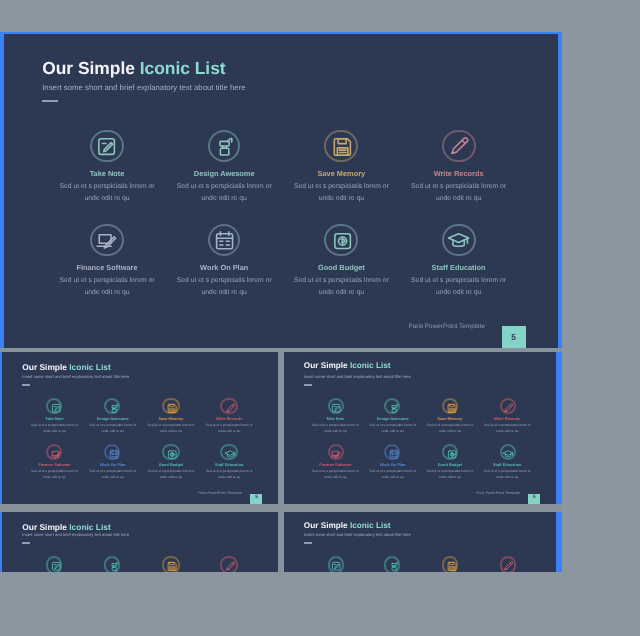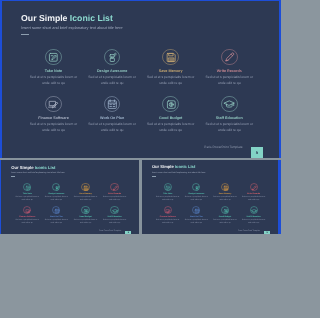--- a/index.html
+++ b/index.html
@@ -1,19 +1,19 @@
 <!DOCTYPE html>
 <html><head>
 <meta charset="utf-8">
 <style>
   html,body{margin:0;padding:0;}
   body{width:281px;height:318px;overflow:hidden;background:#8b969e;
        font-family:"Liberation Sans",sans-serif;
        -webkit-font-smoothing:antialiased;text-rendering:geometricPrecision;}
-  .page{position:absolute;left:0;top:0;width:281px;height:234px;overflow:hidden;background:#1d4ed8;}
+  .page{position:absolute;left:0;top:16px;width:281px;height:270px;overflow:hidden;background:#3b82f6;}
 
   .slide{position:absolute;background:#2d3953;overflow:hidden;}
 
   .s-title{position:absolute;font-weight:bold;white-space:nowrap;color:#f2f4f7;}
   .s-title .accent{color:#8ddbd0;}
   .s-sub{position:absolute;white-space:nowrap;color:#a3adc1;}
   .s-dash{position:absolute;background:#8e9fb0;}
   .s-foot{position:absolute;white-space:nowrap;color:#8d97ac;}
   .s-num{position:absolute;background:#83d3c6;color:#2d3953;text-align:center;font-weight:bold;}
 

